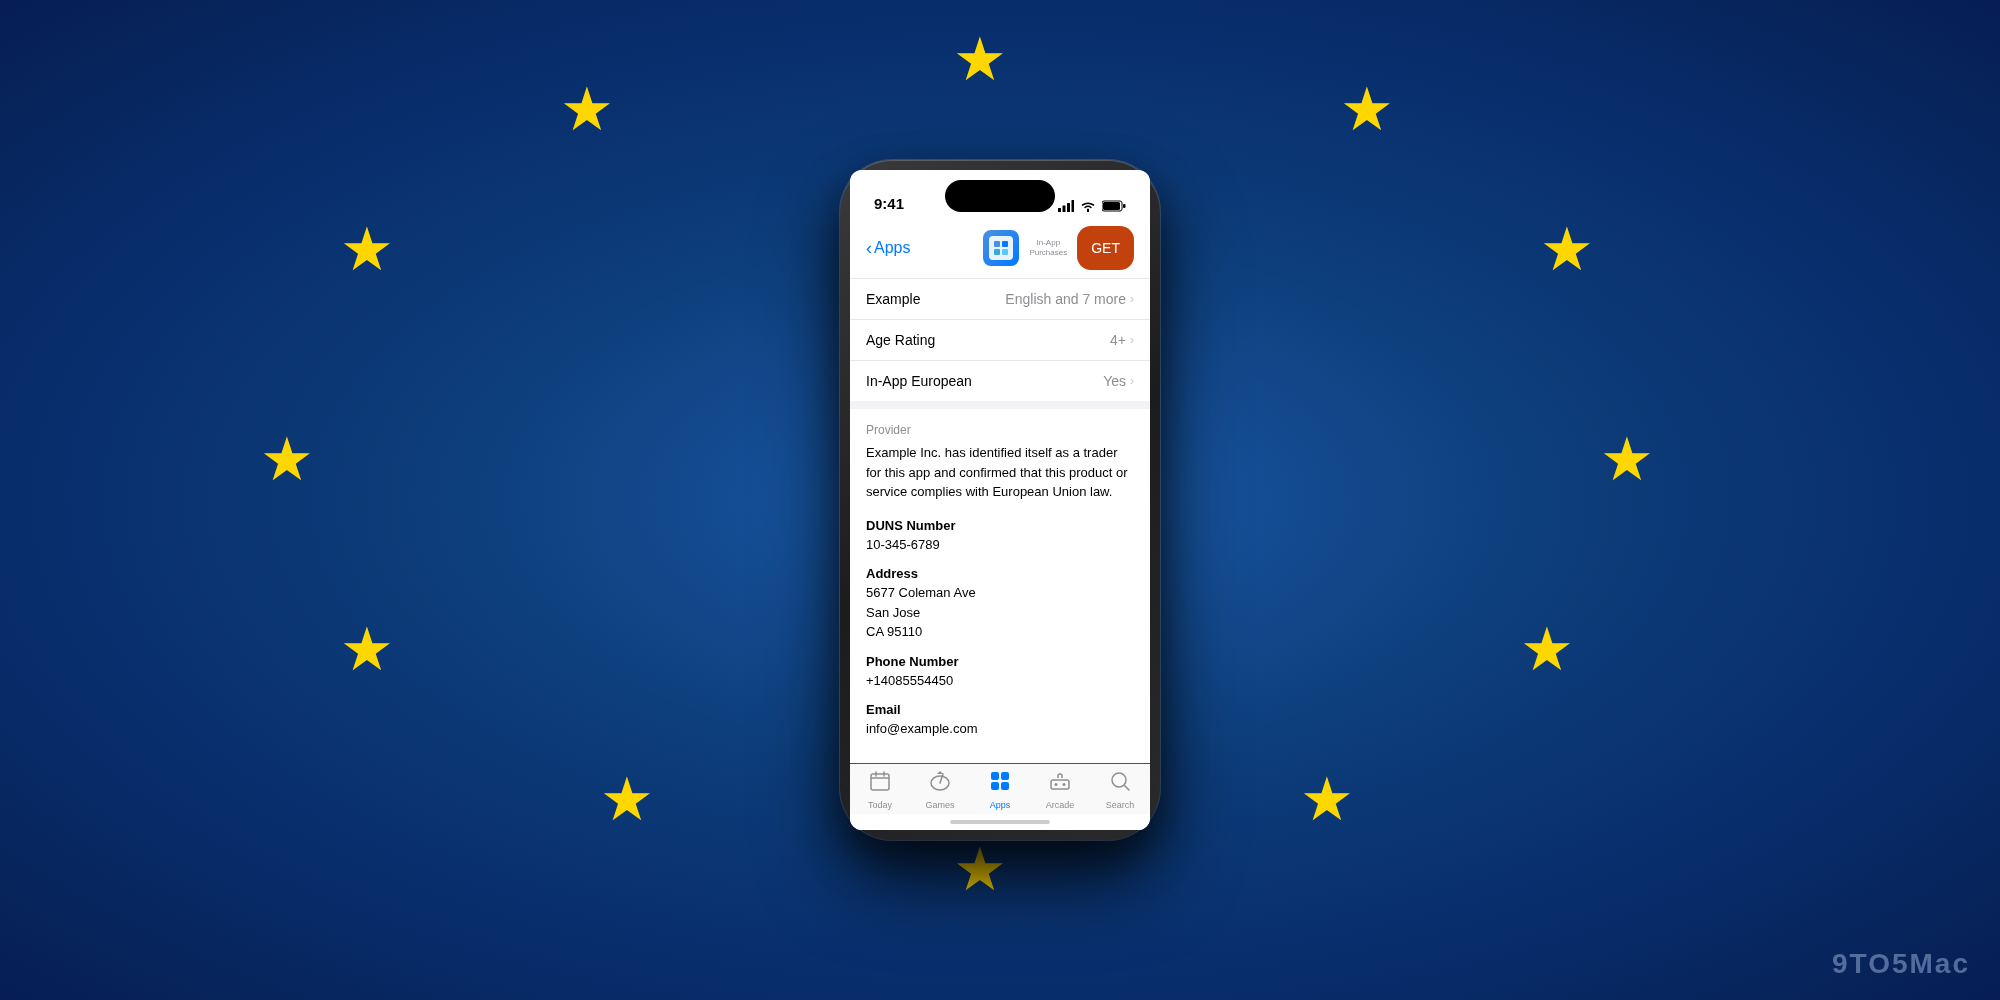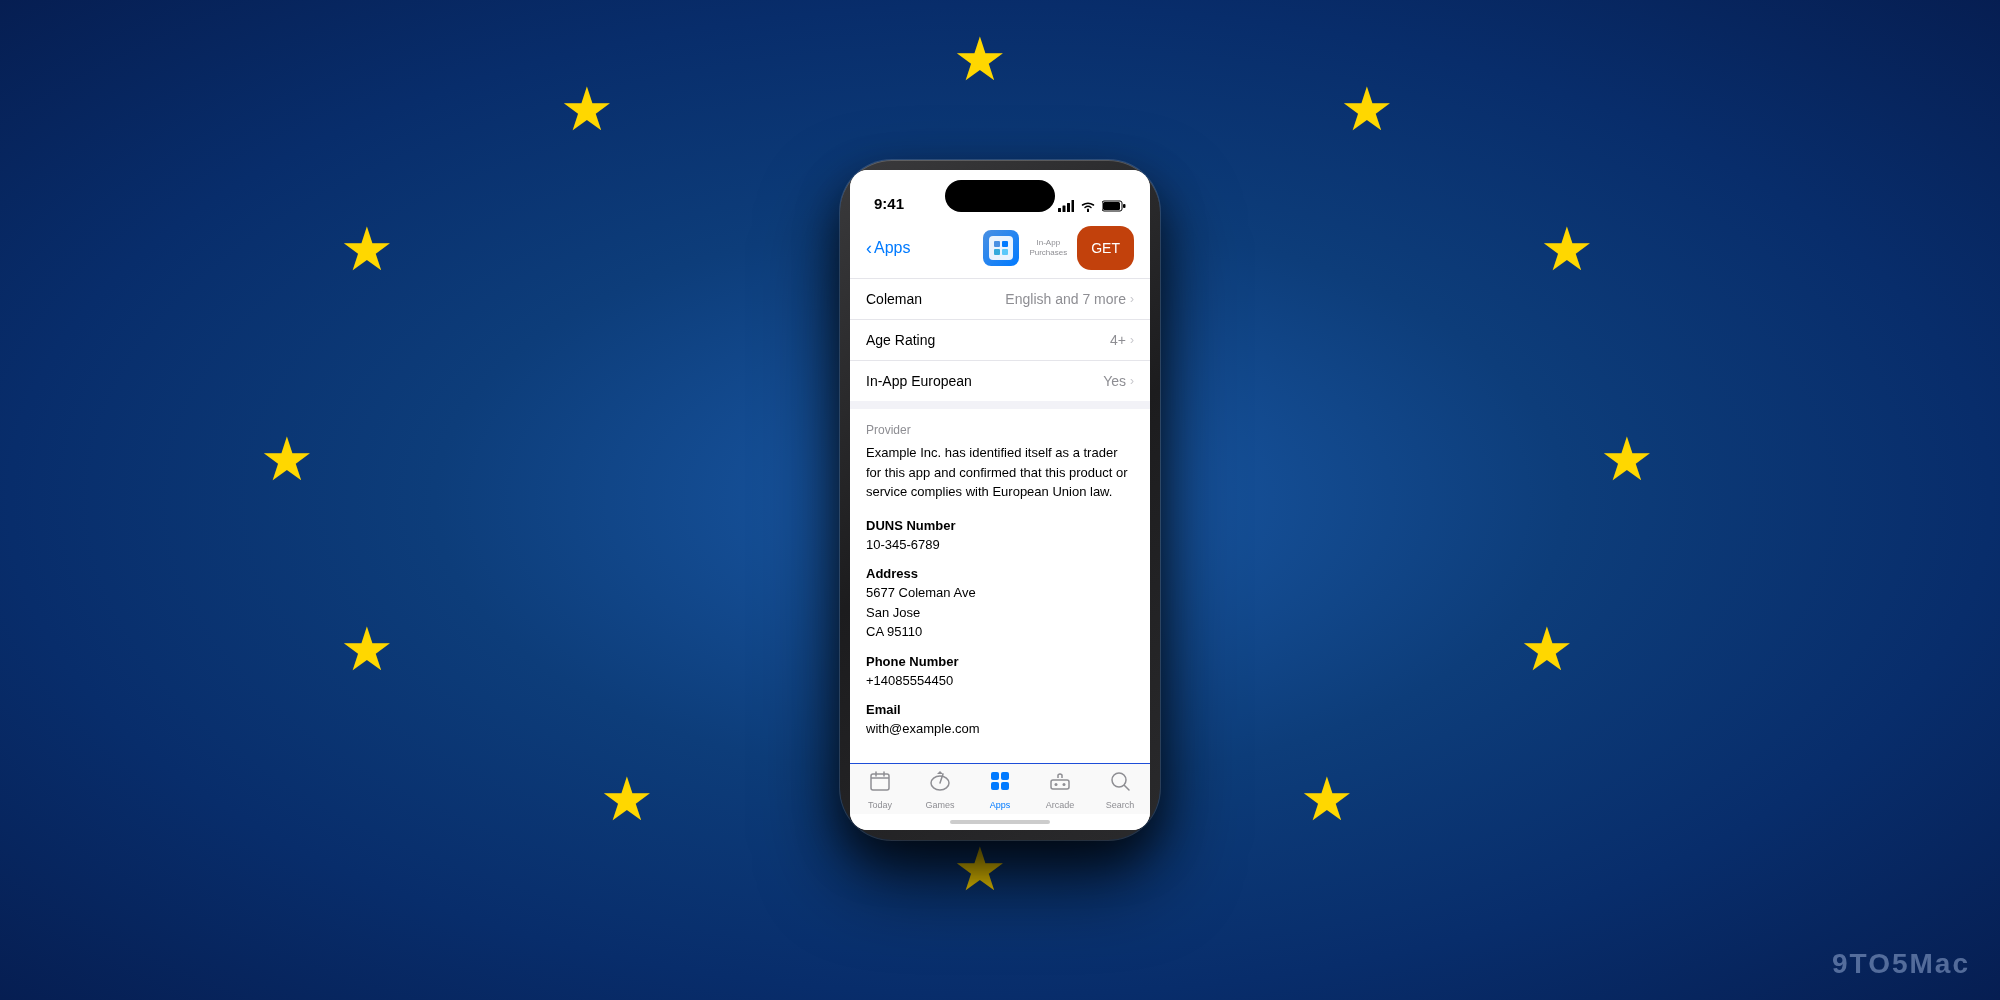--- a/index.html
+++ b/index.html
@@ -61,21 +61,21 @@
         0 40px 80px rgba(0,0,0,0.7),
         0 20px 40px rgba(0,0,0,0.5),
         inset 0 1px 0 rgba(255,255,255,0.2);
       position: relative;
     }
 
     .phone-inner {
       width: 100%;
       height: 100%;
       background: #ffffff;
-      border-radius: 18px;
+      border-radius: 12px;
       overflow: hidden;
       position: relative;
       display: flex;
       flex-direction: column;
     }
 
     
     .status-bar {
       background: #ffffff;
       height: 50px;
@@ -408,21 +408,21 @@
           <span style="font-size:8px;color:#8e8e93">In-App</span>
           <span style="font-size:8px;color:#8e8e93">Purchases</span>
         </div>
         <button class="get-button">GET</button>
       </div>
 
       <div class="scroll-content">
 
         <div class="info-section">
           <div class="info-row">
-            <span class="info-label">Coleman</span>
+            <span class="info-label">Example</span>
             <div class="info-value">
               <span>English and 7 more</span>
               <span class="chevron">›</span>
             </div>
           </div>
           <div class="info-row">
             <span class="info-label">Age Rating</span>
             <div class="info-value">
               <span>4+</span>
               <span class="chevron">›</span>
@@ -453,21 +453,21 @@
 CA 95110</div>
           </div>
 
           <div class="provider-field">
             <div class="provider-field-label">Phone Number</div>
             <div class="provider-field-value">+14085554450</div>
           </div>
 
           <div class="provider-field">
             <div class="provider-field-label">Email</div>
-            <div class="provider-field-value">with@example.com</div>
+            <div class="provider-field-value">info@example.com</div>
           </div>
         </div>
 
         <div class="copyright-section">
           <div class="info-row">
             
             
           </div>
         </div>
 

